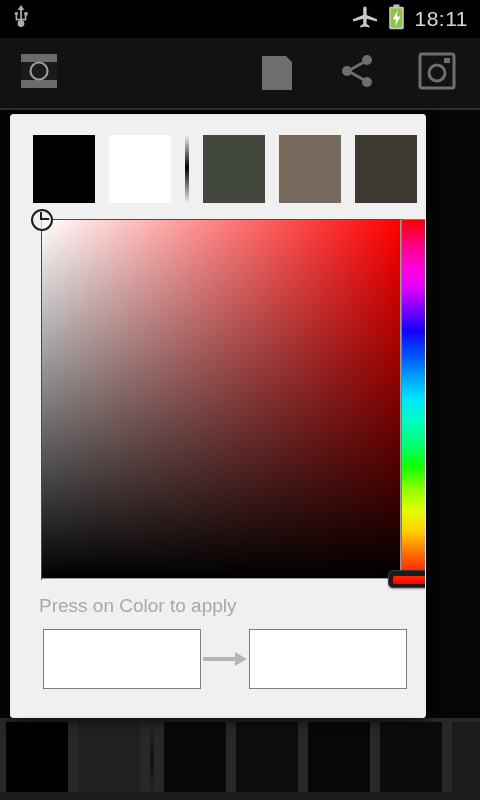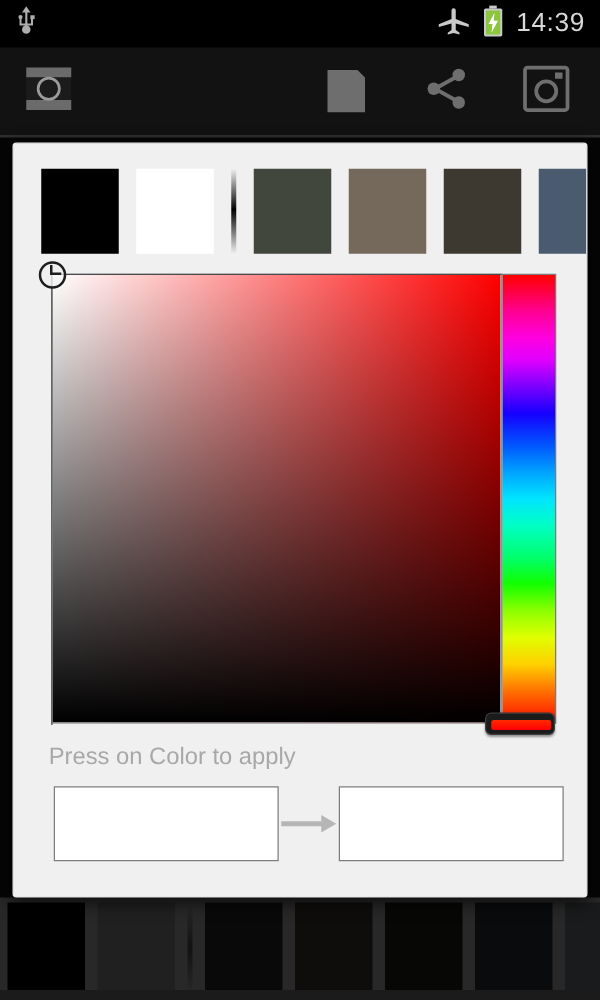--- a/index.html
+++ b/index.html
@@ -84,21 +84,21 @@
   #scrim {
     position: absolute; inset: 0;
     background: rgba(0,0,0,0.55);
     pointer-events: none;
   }
 
   
   #dialog {
     position: absolute;
     left: 10px; top: 114px;
-    width: 460px; height: 604px;
+    width: 416px; height: 604px;
     background: #f0f0f0;
     border-radius: 3px;
     border: 1px solid #e8e8e8;
     box-shadow: 0 3px 14px rgba(0,0,0,.75);
     overflow: hidden;
   }
 
   
   #swatch-row {
     position: relative;
@@ -252,21 +252,21 @@
         </svg>
       </span>
       <span>
         <svg width="17" height="26" viewBox="0 0 17 26">
           <rect x="5.4" y="0.5" width="6" height="2.4" fill="#c9c9c9"></rect>
           <rect x="1.2" y="2.8" width="14.6" height="22.4" rx="1.4" fill="#c9c9c9"></rect>
           <rect x="2.8" y="4.4" width="11.4" height="19.2" rx="0.8" fill="#8cc63f"></rect>
           <path d="M9.6 6.2 L4.8 15.2 H8 L7.2 22.2 L12.4 12.6 H9 z" fill="#ffffff"></path>
         </svg>
       </span>
-      <span class="clock">14:39</span>
+      <span class="clock">18:11</span>
     </div>
   </div>
 
   <div id="actionbar">
     <div class="logo-wrap">
       <span>
         <svg width="46" height="46" viewBox="0 0 46 46">
           <rect x="5" y="6" width="36" height="8" fill="#6b6b6b"></rect>
           <rect x="5" y="14" width="36" height="18" fill="#1b1b1b"></rect>
           <rect x="5" y="32" width="36" height="8" fill="#6b6b6b"></rect>

